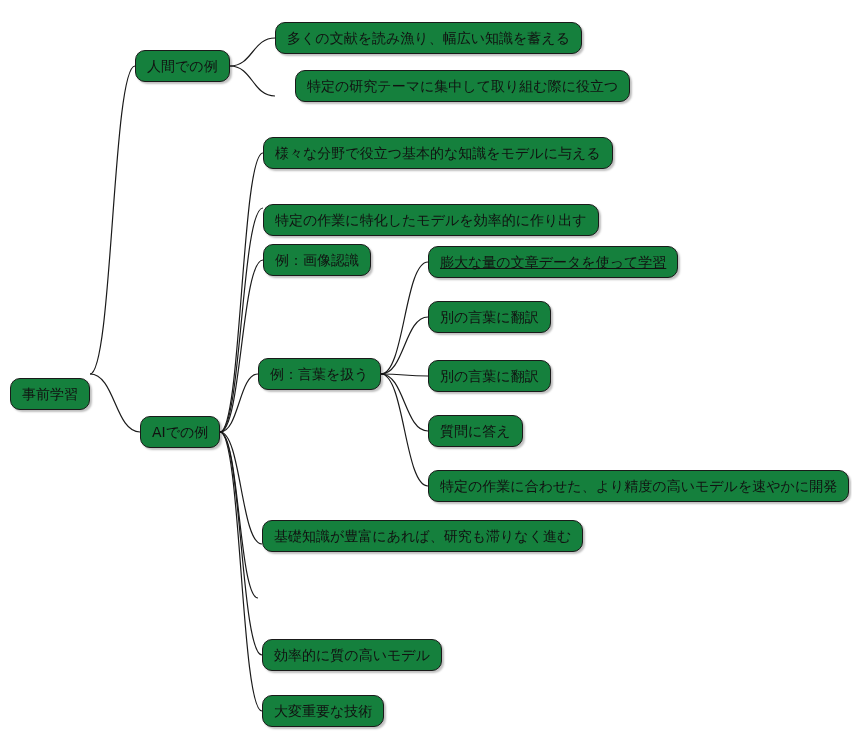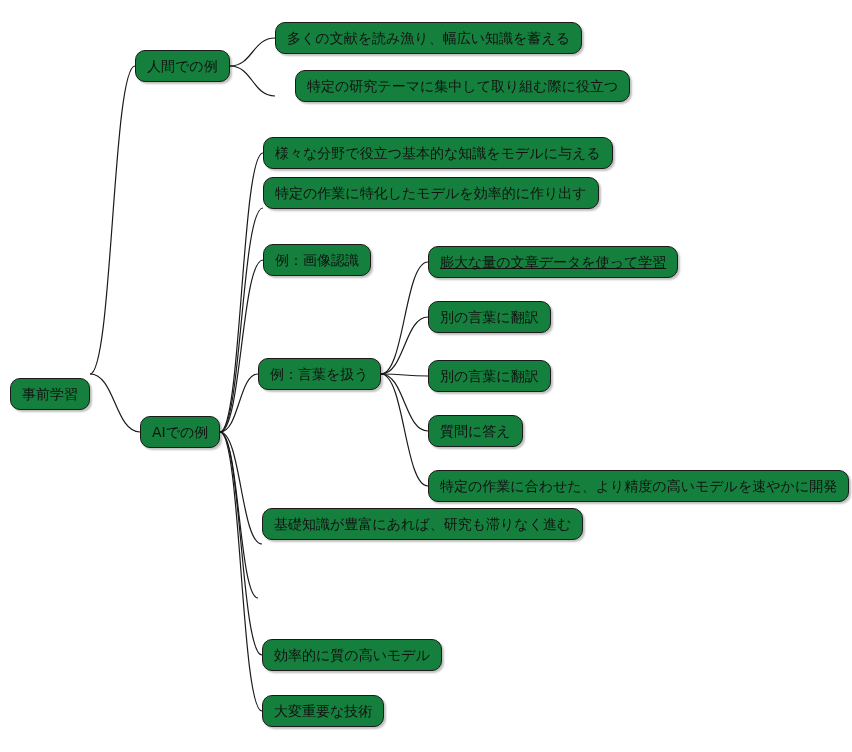--- a/index.html
+++ b/index.html
@@ -69,25 +69,25 @@
       <path d="M220,432 C241,432 241,655 262,655" fill="none" stroke="#1a1a1a" stroke-width="1.2"></path>
       <path d="M220,432 C241,432 241,711 262,711" fill="none" stroke="#1a1a1a" stroke-width="1.2"></path>
     </svg>
   <div id="nodes-layer">
       <div class="node" style="left: 10px; top: 394px;">事前学習</div>
       <div class="node" style="left: 135px; top: 66px;">人間での例</div>
       <div class="node" style="left: 275px; top: 38px;">多くの文献を読み漁り、幅広い知識を蓄える</div>
       <div class="node" style="left: 275px; top: 86px; margin-left: 20px;">特定の研究テーマに集中して取り組む際に役立つ</div>
       <div class="node" style="left: 140px; top: 432px;">AIでの例</div>
       <div class="node" style="left: 263px; top: 153px;">様々な分野で役立つ基本的な知識をモデルに与える</div>
-      <div class="node" style="left: 263px; top: 193px; text-align: right;">特定の作業に特化したモデルを効率的に作り出す</div>
+      <div class="node" style="left: 263px; top: 220px; text-align: right;">特定の作業に特化したモデルを効率的に作り出す</div>
       <div class="node" style="left: 263px; top: 260px;">例：画像認識</div>
       <div class="node" style="left: 258px; top: 374px;">例：言葉を扱う</div>
       <div class="node" style="left: 428px; top: 262px; text-decoration: underline;">膨大な量の文章データを使って学習</div>
       <div class="node" style="left: 428px; top: 317px;">別の言葉に翻訳</div>
       <div class="node" style="left: 428px; top: 376px;">別の言葉に翻訳</div>
       <div class="node" style="left: 428px; top: 431px;">質問に答え</div>
       <div class="node" style="left: 428px; top: 486px;">特定の作業に合わせた、より精度の高いモデルを速やかに開発</div>
-      <div class="node" style="left: 262px; top: 524px;">基礎知識が豊富にあれば、研究も滞りなく進む</div>
+      <div class="node" style="left: 262px; top: 536px;">基礎知識が豊富にあれば、研究も滞りなく進む</div>
       <div class="node" style="left: 262px; top: 655px;">効率的に質の高いモデル</div>
       <div class="node" style="left: 262px; top: 711px;">大変重要な技術</div>
     </div>
 </div>
 
 </body></html>

